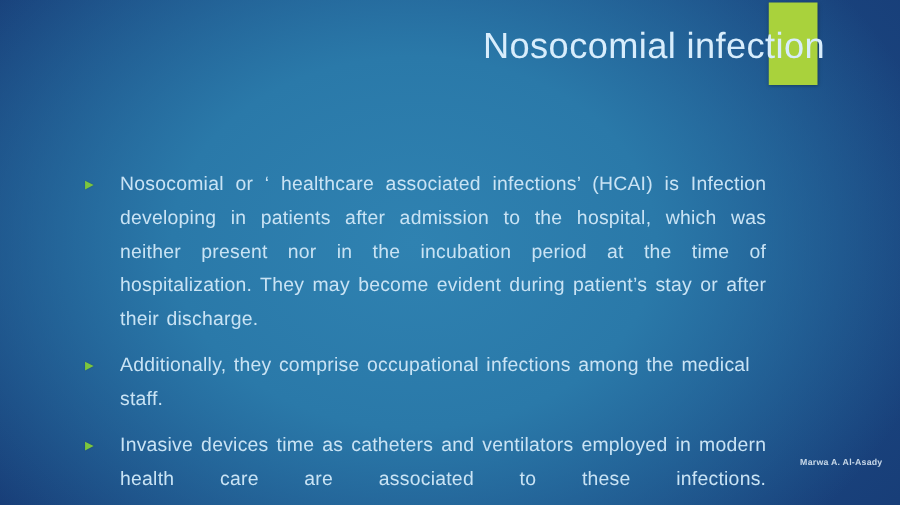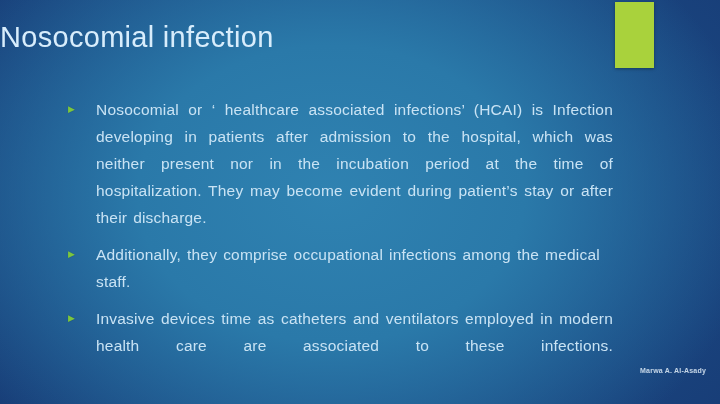--- a/index.html
+++ b/index.html
@@ -27,21 +27,21 @@
     height: 66px;
     background: #a9d23c;
     box-shadow: 0 1px 3px rgba(0,0,0,0.35);
   }
   .title {
     position: absolute;
     top: 19px;
     left: 0;
     width: 660px;
     margin: 0;
-    text-align: left;
+    text-align: right;
     font-size: 29px;
     line-height: 36px;
     font-weight: 300;
     letter-spacing: 0.3px;
     color: #d8edfc;
   }
   .content {
     position: absolute;
     left: 68px;
     top: 96px;
@@ -63,21 +63,21 @@
   }
   .btext {
     margin: 0;
     font-size: 15.5px;
     line-height: 27px;
     font-weight: 300;
     letter-spacing: 0.2px;
     word-spacing: 1.5px;
     color: #c9e3f4;
   }
-  .justify { text-align: justify; }
+  .justify { text-align: justify; margin-top: 38px; }
   .justify-all { text-align: justify; text-align-last: justify; }
   .author {
     position: absolute;
     right: 14px;
     bottom: 30px;
     font-size: 7px;
     font-weight: bold;
     letter-spacing: 0.2px;
     color: #d7e5f2;
     opacity: 0.9;

